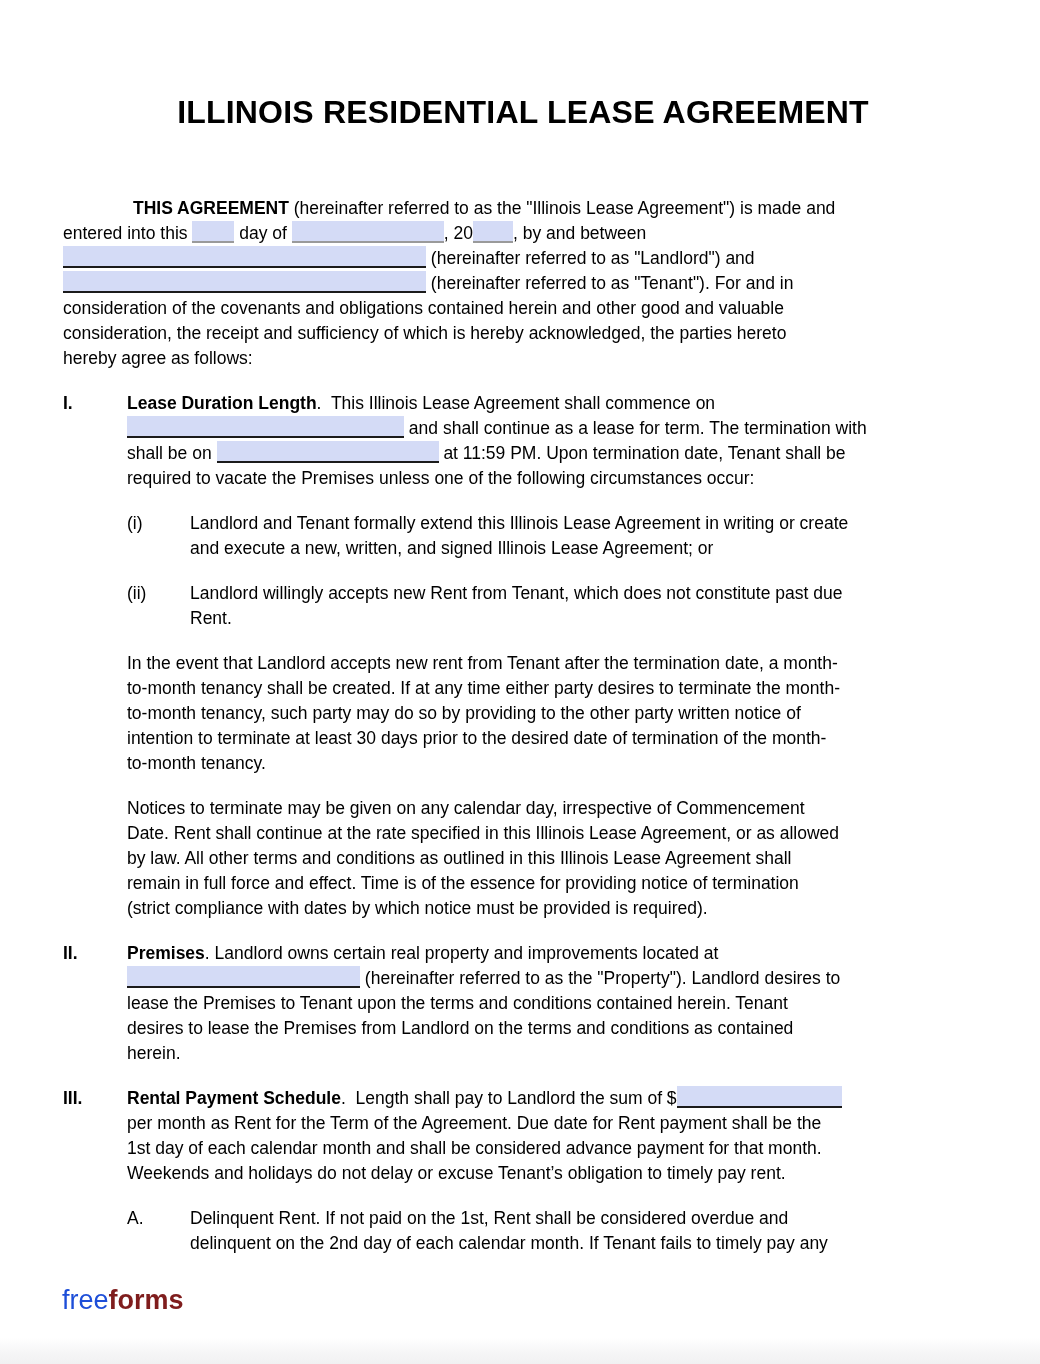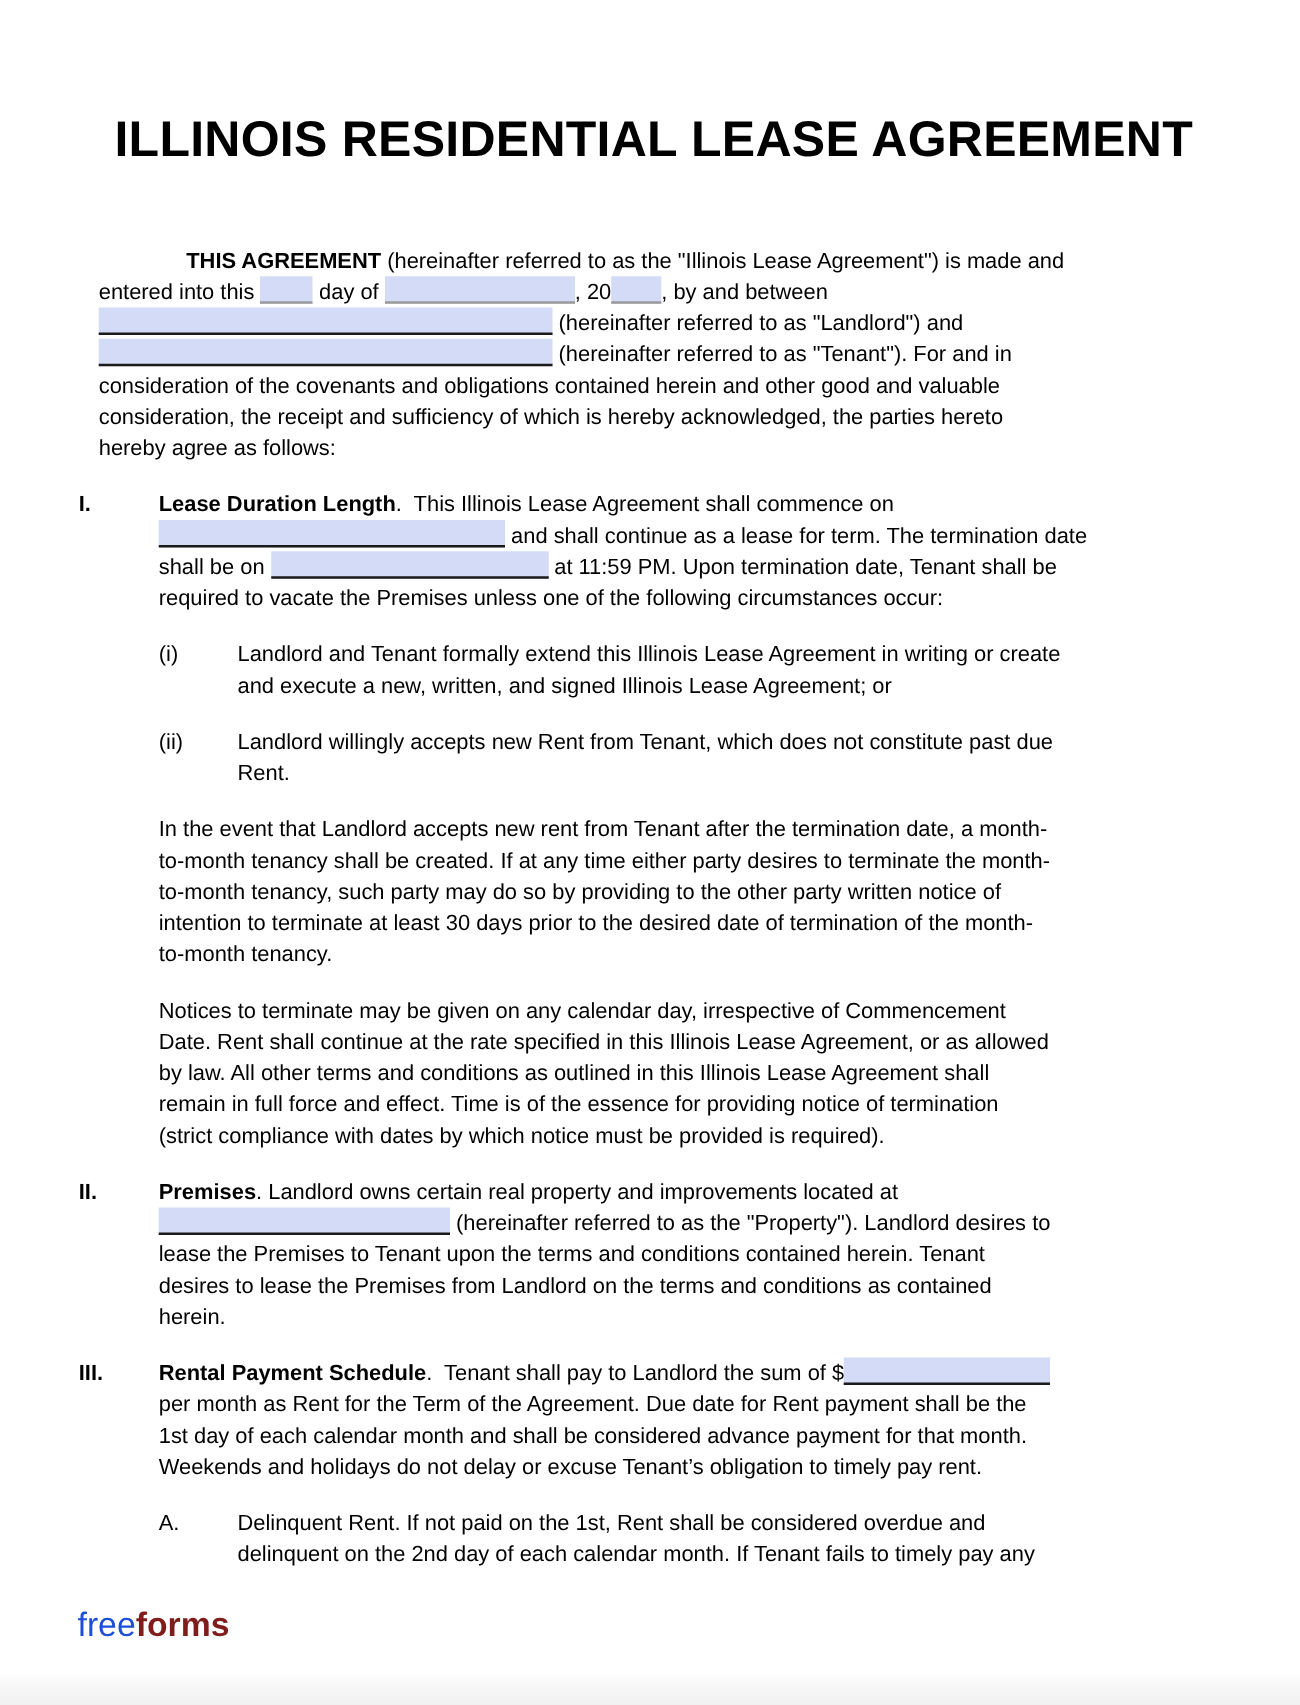--- a/index.html
+++ b/index.html
@@ -9,26 +9,26 @@
     background:#ffffff;
     font-family:"Liberation Sans","DejaVu Sans",sans-serif;
     color:#000;
     overflow:hidden;
   }
   #content{
     position:absolute;left:63px;top:0;width:920px;
   }
   .doc-title{
     margin-top:93px;margin-bottom:64px;
-    font-size:40px;font-weight:bold;
+    font-size:32px;font-weight:bold;
     text-align:center;letter-spacing:0.2px;
     line-height:39px;white-space:nowrap;
   }
   .block{position:relative;margin-bottom:20px;}
-  .blk-intro{margin-left:16px;}
+  .blk-intro{margin-left:0;}
   .blk-section{margin-left:64px;}
   .blk-subitem{margin-left:127px;}
   .blk-label{
     position:absolute;top:0;
     font-size:17.5px;line-height:25px;font-weight:bold;
   }
   .blk-section > .blk-label{left:-64px;font-weight:bold;}
   .blk-subitem > .blk-label{left:-63px;font-weight:normal;}
   .line{
     white-space:pre;
@@ -68,21 +68,21 @@
         <div class="line"><span class="seg-t">entered into this </span><span class="field field-light" style="width: 42px; background: rgb(212, 219, 246);"></span><span class="seg-t"> day of </span><span class="field field-light" style="width: 152px; background: rgb(212, 219, 246);"></span><span class="seg-t">, 20</span><span class="field field-light" style="width: 40px; background: rgb(212, 219, 246);"></span><span class="seg-t">, by and between</span></div>
         <div class="line"><span class="field field-dark" style="width: 363px; background: rgb(212, 219, 246);"></span><span class="seg-t"> (hereinafter referred to as "Landlord") and</span></div>
         <div class="line"><span class="field field-dark" style="width: 363px; background: rgb(212, 219, 246);"></span><span class="seg-t"> (hereinafter referred to as "Tenant"). For and in</span></div>
         <div class="line"><span class="seg-t">consideration of the covenants and obligations contained herein and other good and valuable</span></div>
         <div class="line"><span class="seg-t">consideration, the receipt and sufficiency of which is hereby acknowledged, the parties hereto</span></div>
         <div class="line"><span class="seg-t">hereby agree as follows:</span></div>
       </div>
       <div class="block blk-section">
         <span class="blk-label">I.</span>
         <div class="line"><span class="seg-b">Lease Duration Length</span><span class="seg-t">.  This Illinois Lease Agreement shall commence on</span></div>
-        <div class="line"><span class="field field-dark" style="width: 277px; background: rgb(212, 219, 246);"></span><span class="seg-t"> and shall continue as a lease for term. The termination date</span></div>
+        <div class="line"><span class="field field-dark" style="width: 277px; background: rgb(212, 219, 246);"></span><span class="seg-t"> and shall continue as a lease for term. The termination with</span></div>
         <div class="line"><span class="seg-t">shall be on </span><span class="field field-dark" style="width: 222px; background: rgb(212, 219, 246);"></span><span class="seg-t"> at 11:59 PM. Upon termination date, Tenant shall be</span></div>
         <div class="line"><span class="seg-t">required to vacate the Premises unless one of the following circumstances occur:</span></div>
       </div>
       <div class="block blk-subitem">
         <span class="blk-label">(i)</span>
         <div class="line"><span class="seg-t">Landlord and Tenant formally extend this Illinois Lease Agreement in writing or create</span></div>
         <div class="line"><span class="seg-t">and execute a new, written, and signed Illinois Lease Agreement; or</span></div>
       </div>
       <div class="block blk-subitem">
         <span class="blk-label">(ii)</span>
@@ -106,21 +106,21 @@
       <div class="block blk-section">
         <span class="blk-label">II.</span>
         <div class="line"><span class="seg-b">Premises</span><span class="seg-t">. Landlord owns certain real property and improvements located at</span></div>
         <div class="line"><span class="field field-dark" style="width: 233px; background: rgb(212, 219, 246);"></span><span class="seg-t"> (hereinafter referred to as the "Property"). Landlord desires to</span></div>
         <div class="line"><span class="seg-t">lease the Premises to Tenant upon the terms and conditions contained herein. Tenant</span></div>
         <div class="line"><span class="seg-t">desires to lease the Premises from Landlord on the terms and conditions as contained</span></div>
         <div class="line"><span class="seg-t">herein.</span></div>
       </div>
       <div class="block blk-section">
         <span class="blk-label">III.</span>
-        <div class="line"><span class="seg-b">Rental Payment Schedule</span><span class="seg-t">.  Tenant shall pay to Landlord the sum of $</span><span class="field field-dark" style="width: 165px; background: rgb(212, 219, 246);"></span></div>
+        <div class="line"><span class="seg-b">Rental Payment Schedule</span><span class="seg-t">.  Length shall pay to Landlord the sum of $</span><span class="field field-dark" style="width: 165px; background: rgb(212, 219, 246);"></span></div>
         <div class="line"><span class="seg-t">per month as Rent for the Term of the Agreement. Due date for Rent payment shall be the</span></div>
         <div class="line"><span class="seg-t">1st day of each calendar month and shall be considered advance payment for that month.</span></div>
         <div class="line"><span class="seg-t">Weekends and holidays do not delay or excuse Tenant’s obligation to timely pay rent.</span></div>
       </div>
       <div class="block blk-subitem">
         <span class="blk-label">A.</span>
         <div class="line"><span class="seg-u">Delinquent Rent</span><span class="seg-t">. If not paid on the 1st, Rent shall be considered overdue and</span></div>
         <div class="line"><span class="seg-t">delinquent on the 2nd day of each calendar month. If Tenant fails to timely pay any</span></div>
       </div>
     </div>

